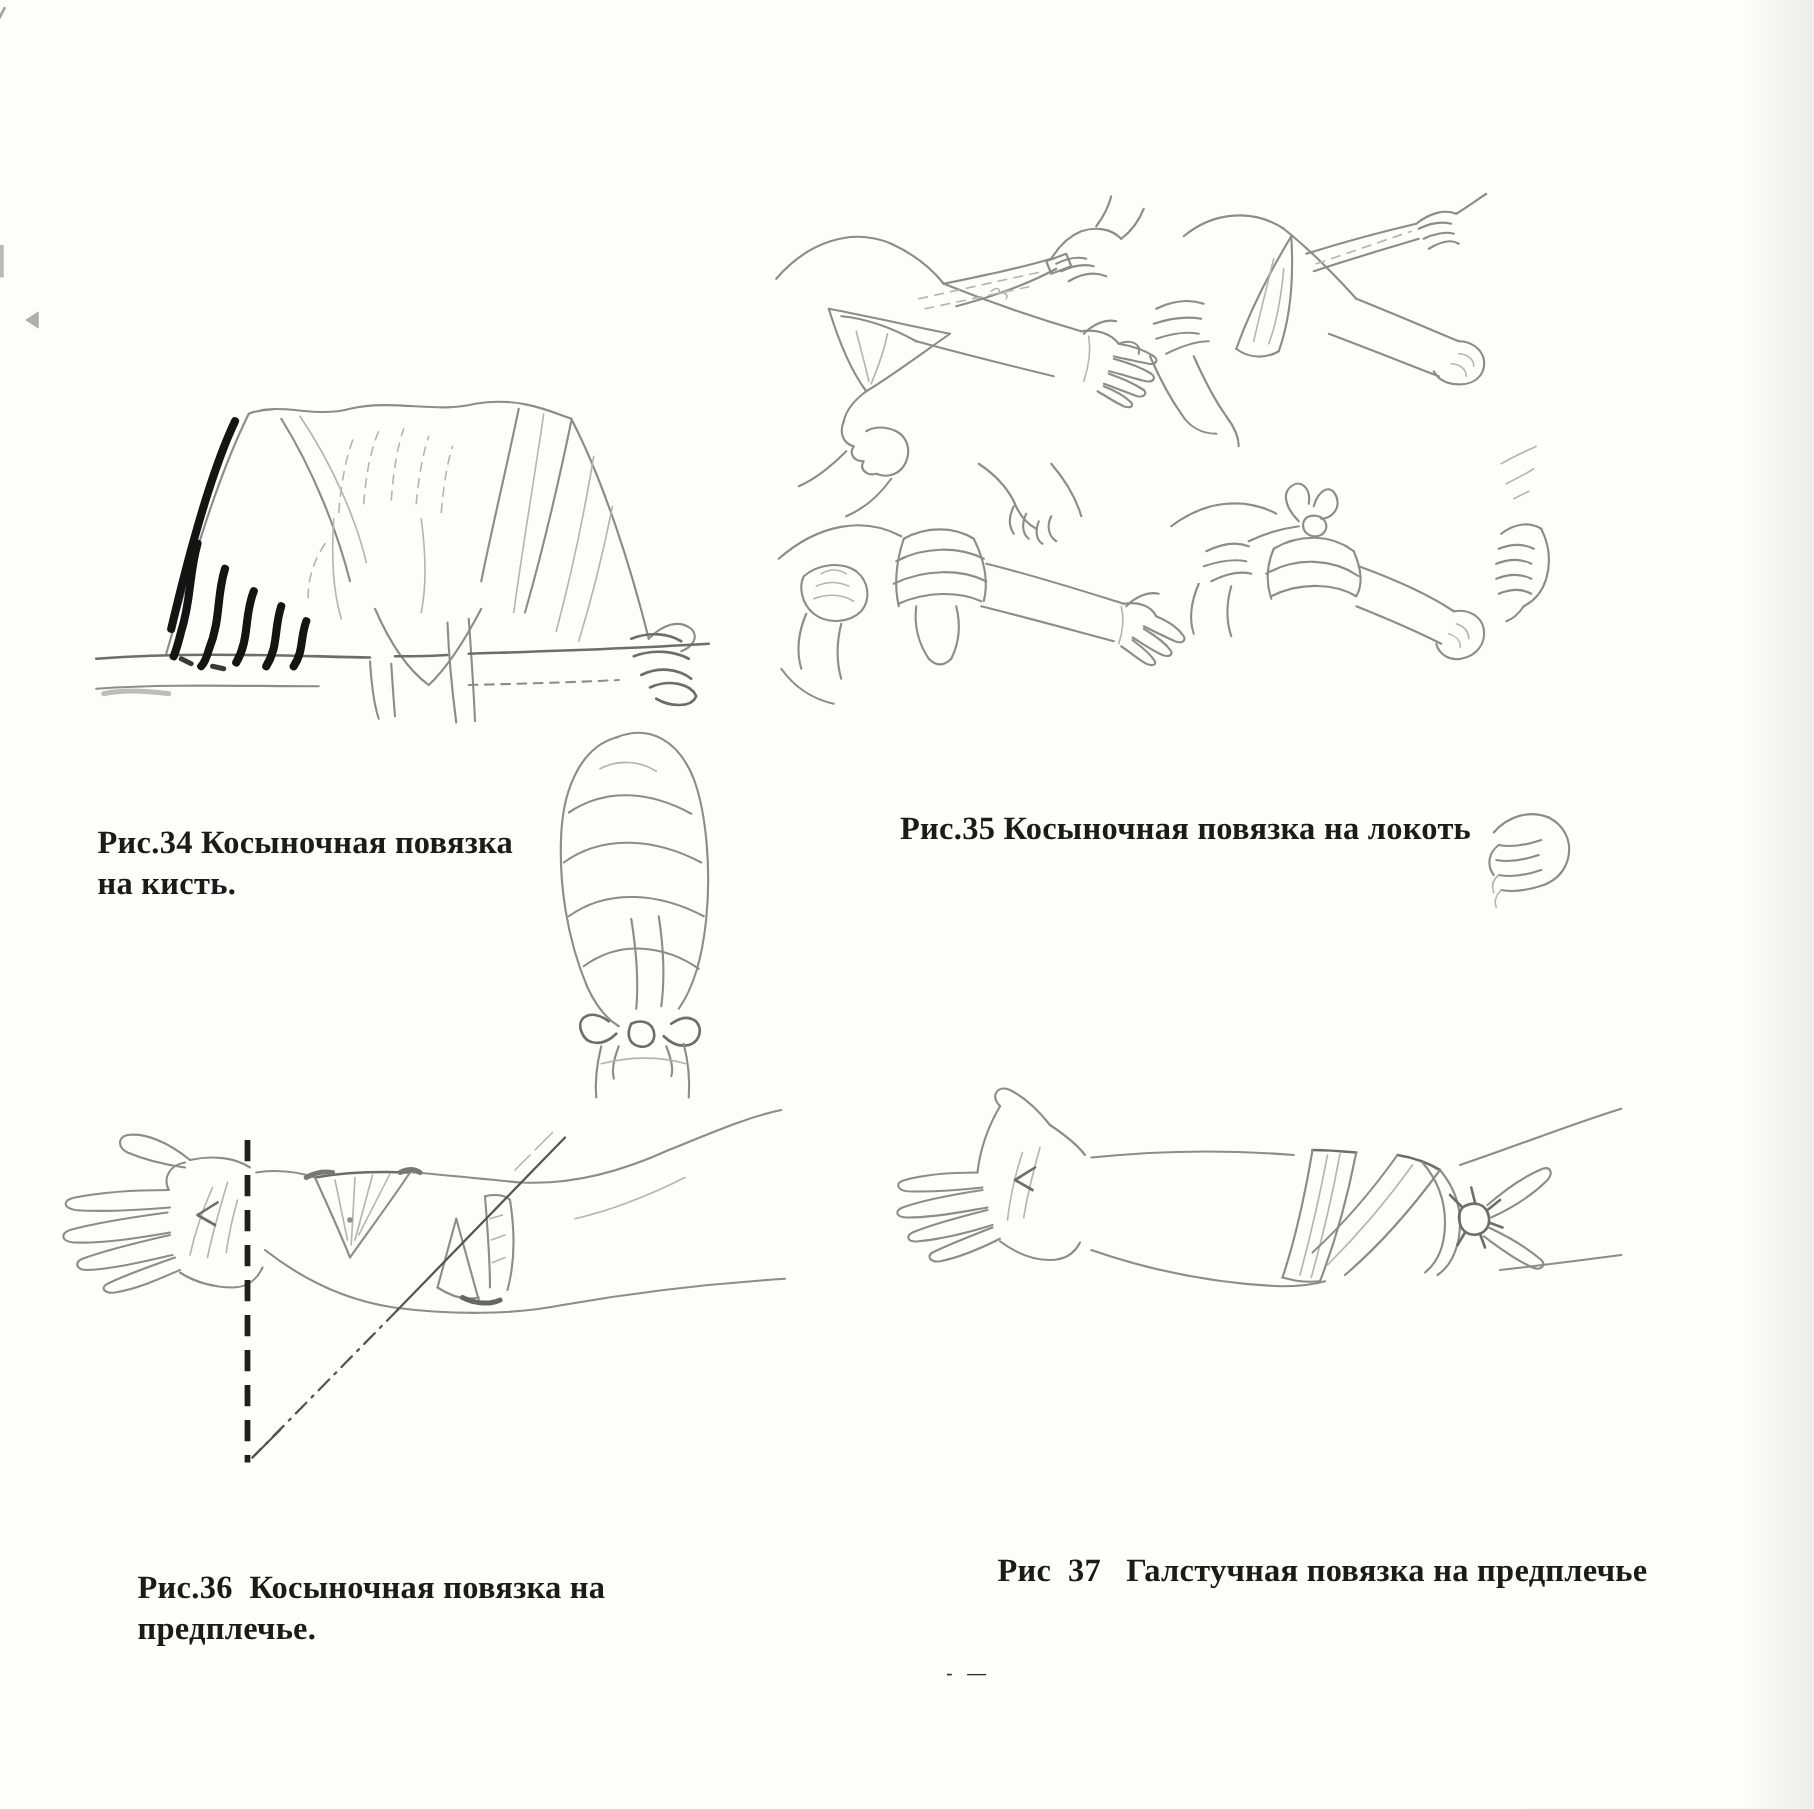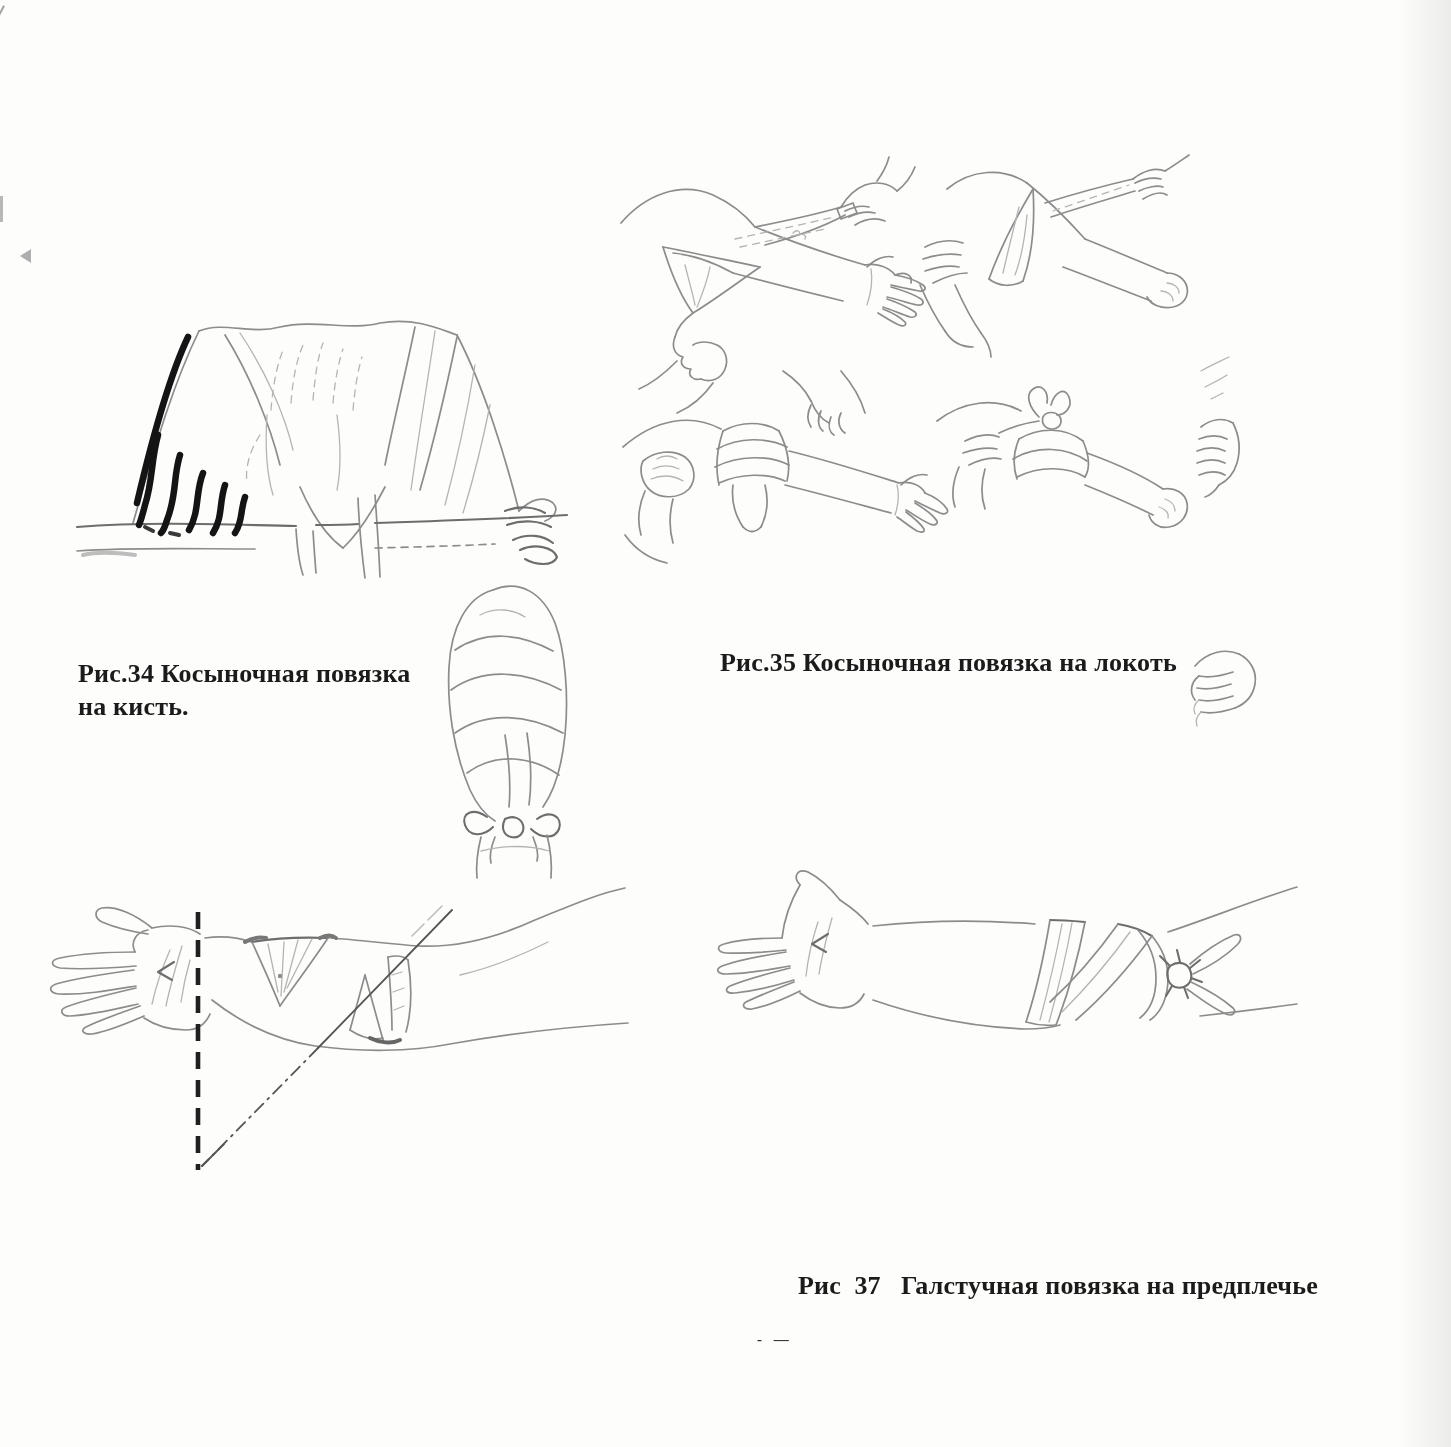--- a/index.html
+++ b/index.html
@@ -348,21 +348,22 @@
     </g>
     <g>
       <path class="s" d="M468,72 C510,58 555,40 597,27"></path>
       <path class="s" d="M500,156 C535,152 567,148 597,144"></path>
     </g>
   </svg>
 
   <div class="caption" style="left:78px;top:657px;width:360px">Рис.34 Косыночная повязка
 на кисть.</div>
   <div class="caption" style="left:720px;top:646px;width:460px">Рис.35 Косыночная повязка на локоть</div>
-  <div class="caption" style="left:798px;top:1269px;width:520px">Рис  37   Галстучная повязка на предплечье</div>
+  <div class="caption" style="left:110px;top:1253px;width:520px">Рис.36  Косыночная повязка на предплечье.</div>
+  <div class="caption" style="left:798px;top:1240px;width:520px">Рис  37   Галстучная повязка на предплечье</div>
 
   <div id="footer-mark">- —</div>
 
   <div class="artifact" id="edge-shade"></div>
   <div class="artifact" id="tick-topleft"></div>
   <div class="artifact" id="left-dash"></div>
   <div class="artifact" id="gray-triangle"></div>
 
 </div>
 

